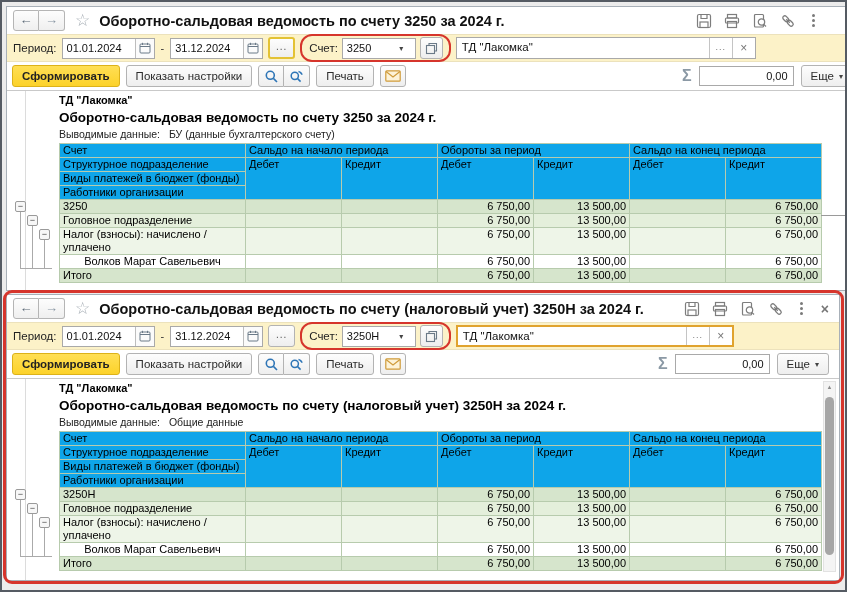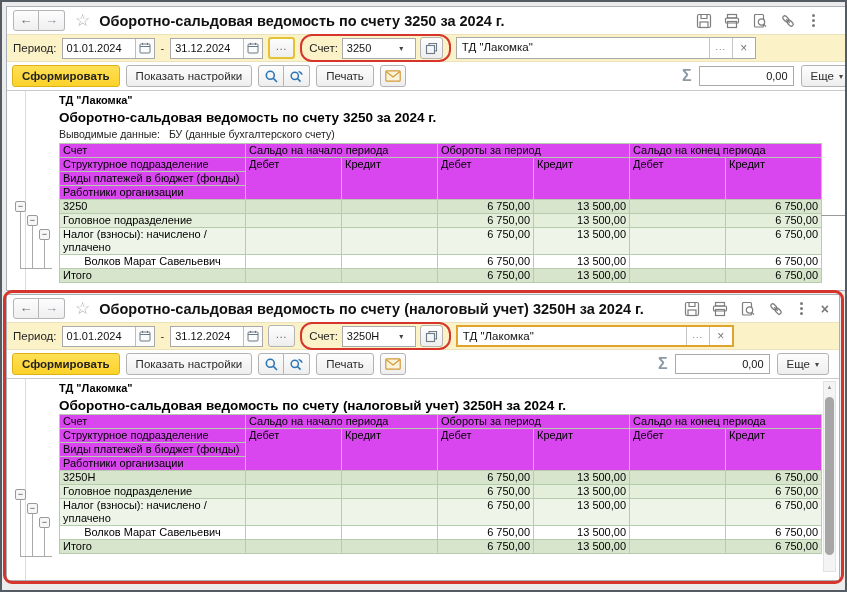--- a/index.html
+++ b/index.html
@@ -80,21 +80,21 @@
   .gutline { position:absolute; left:18px; top:0; bottom:0; width:1px; background:#dcdcdc; }
   .rc { margin-left:52px; padding-top:3px; }
   .r-org { font-size:11px; font-weight:700; color:#000; line-height:13px; }
   .r-title { font-size:13.5px; font-weight:700; color:#000; line-height:17px; margin-top:2px; }
   .r-note { font-size:10.5px; color:#222; line-height:12px; margin:2px 0 3px; }
   .r-note .nv { margin-left:6px; }
 
   table.rep { border-collapse:collapse; table-layout:fixed; width:762px; }
   table.rep td { border:1px solid #b7cbad; font-size:11px; color:#000; padding:0 3px; line-height:13px;
                  overflow:hidden; vertical-align:top; }
-  td.h { background:#d946ef; }
+  td.h { background:#0ea5e9; }
   td.num { text-align:right; }
   td.lvl0, td.total { background:#d6e5cc; }
   td.lvl1 { background:#e4efdb; }
   td.lvl2 { background:#eef5e8; }
   td.lvl3 { background:#ffffff; }
   td.ind0 { padding-left:3px; }
   td.ind1 { padding-left:21px; }
   td.ind2 { padding-left:37px; }
   td.ind3 { padding-left:59px;text-align:center; }
 
@@ -488,20 +488,24 @@
       <div class="toggle" style="left:32px; top:138px;">−</div>
       <div class="tline" style="left:13px; top:121px; height:56px;"></div>
       <div class="tline" style="left:25px; top:135px; height:42px;"></div>
       <div class="tline" style="left:37px; top:149px; height:28px;"></div>
       <div class="thline" style="left:13px; top:177px; width:32px;"></div>
       <div class="split-line" style="left:814px; right:18px; top:124px;"></div>
 
       <div class="rc">
         <div class="r-org">ТД "Лакомка"</div>
         <div class="r-title">Оборотно-сальдовая ведомость по счету (налоговый учет) 3250Н  за 2024 г.</div>
+        <div class="r-note">
+          <span>Выводимые данные:</span>
+          <span class="nv">Общие данные</span>
+        </div>
         <table class="rep">
           <colgroup>
               <col style="width:186px">
               <col style="width:96px">
               <col style="width:96px">
               <col style="width:96px">
               <col style="width:96px">
               <col style="width:96px">
               <col style="width:96px">
             </colgroup>

